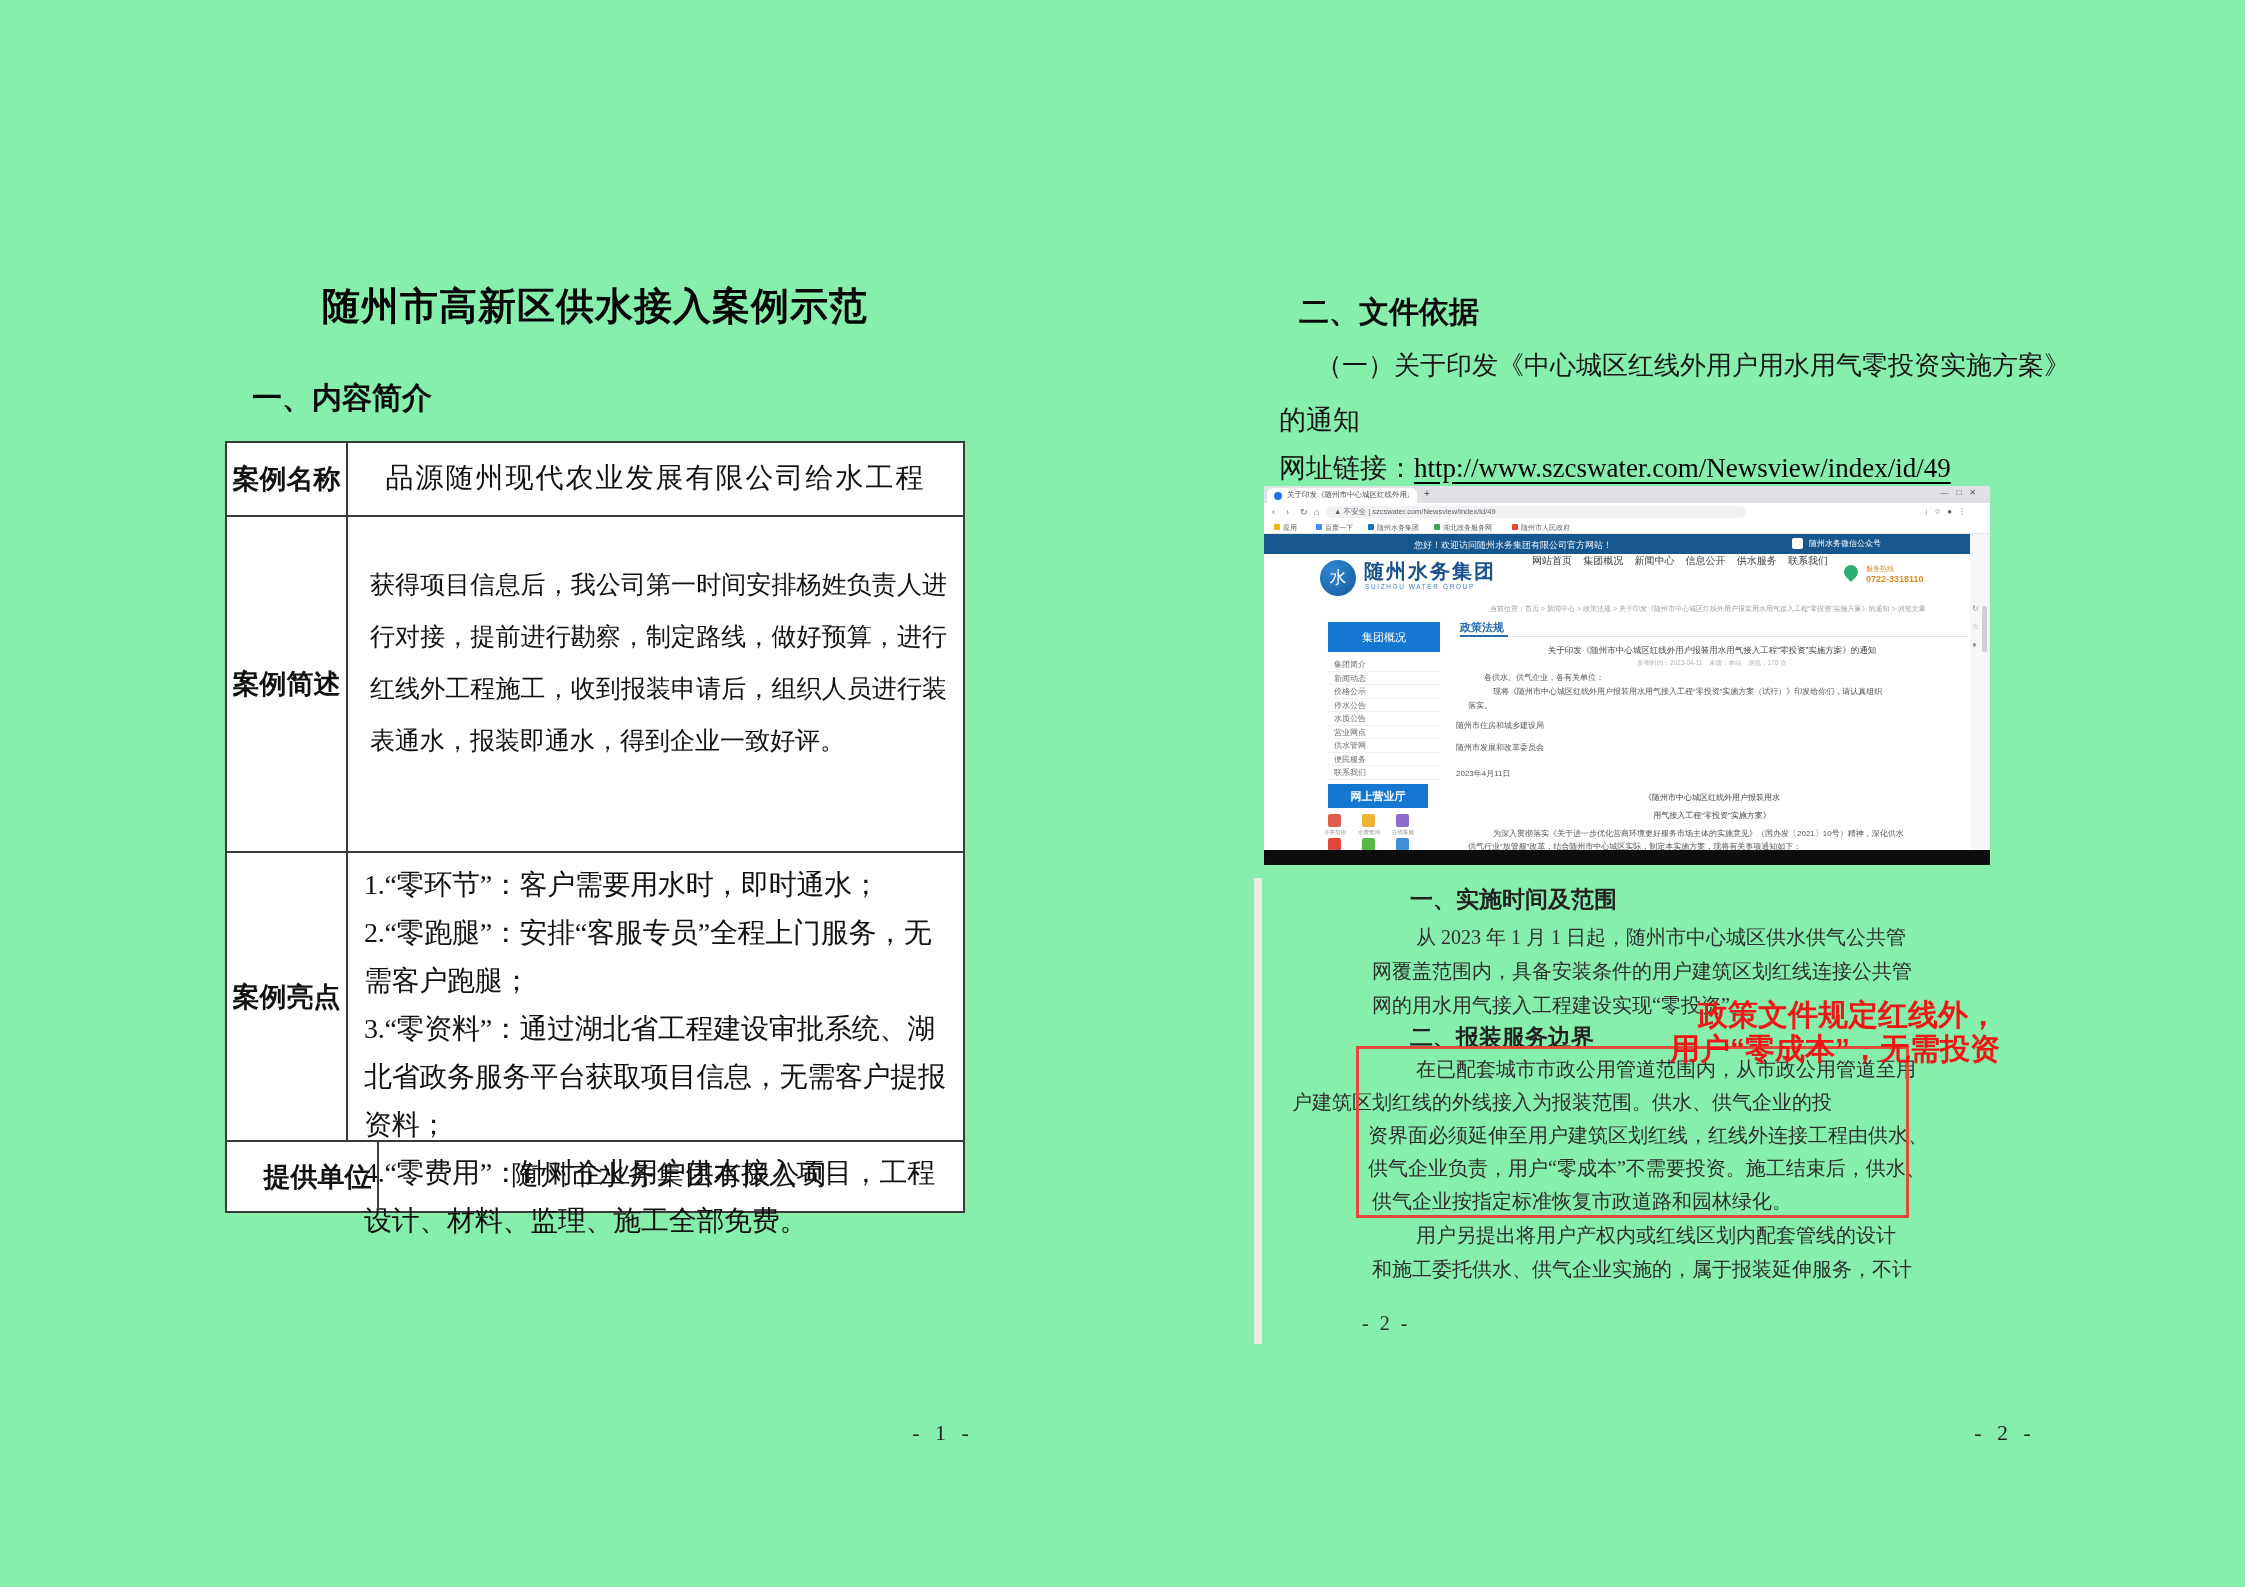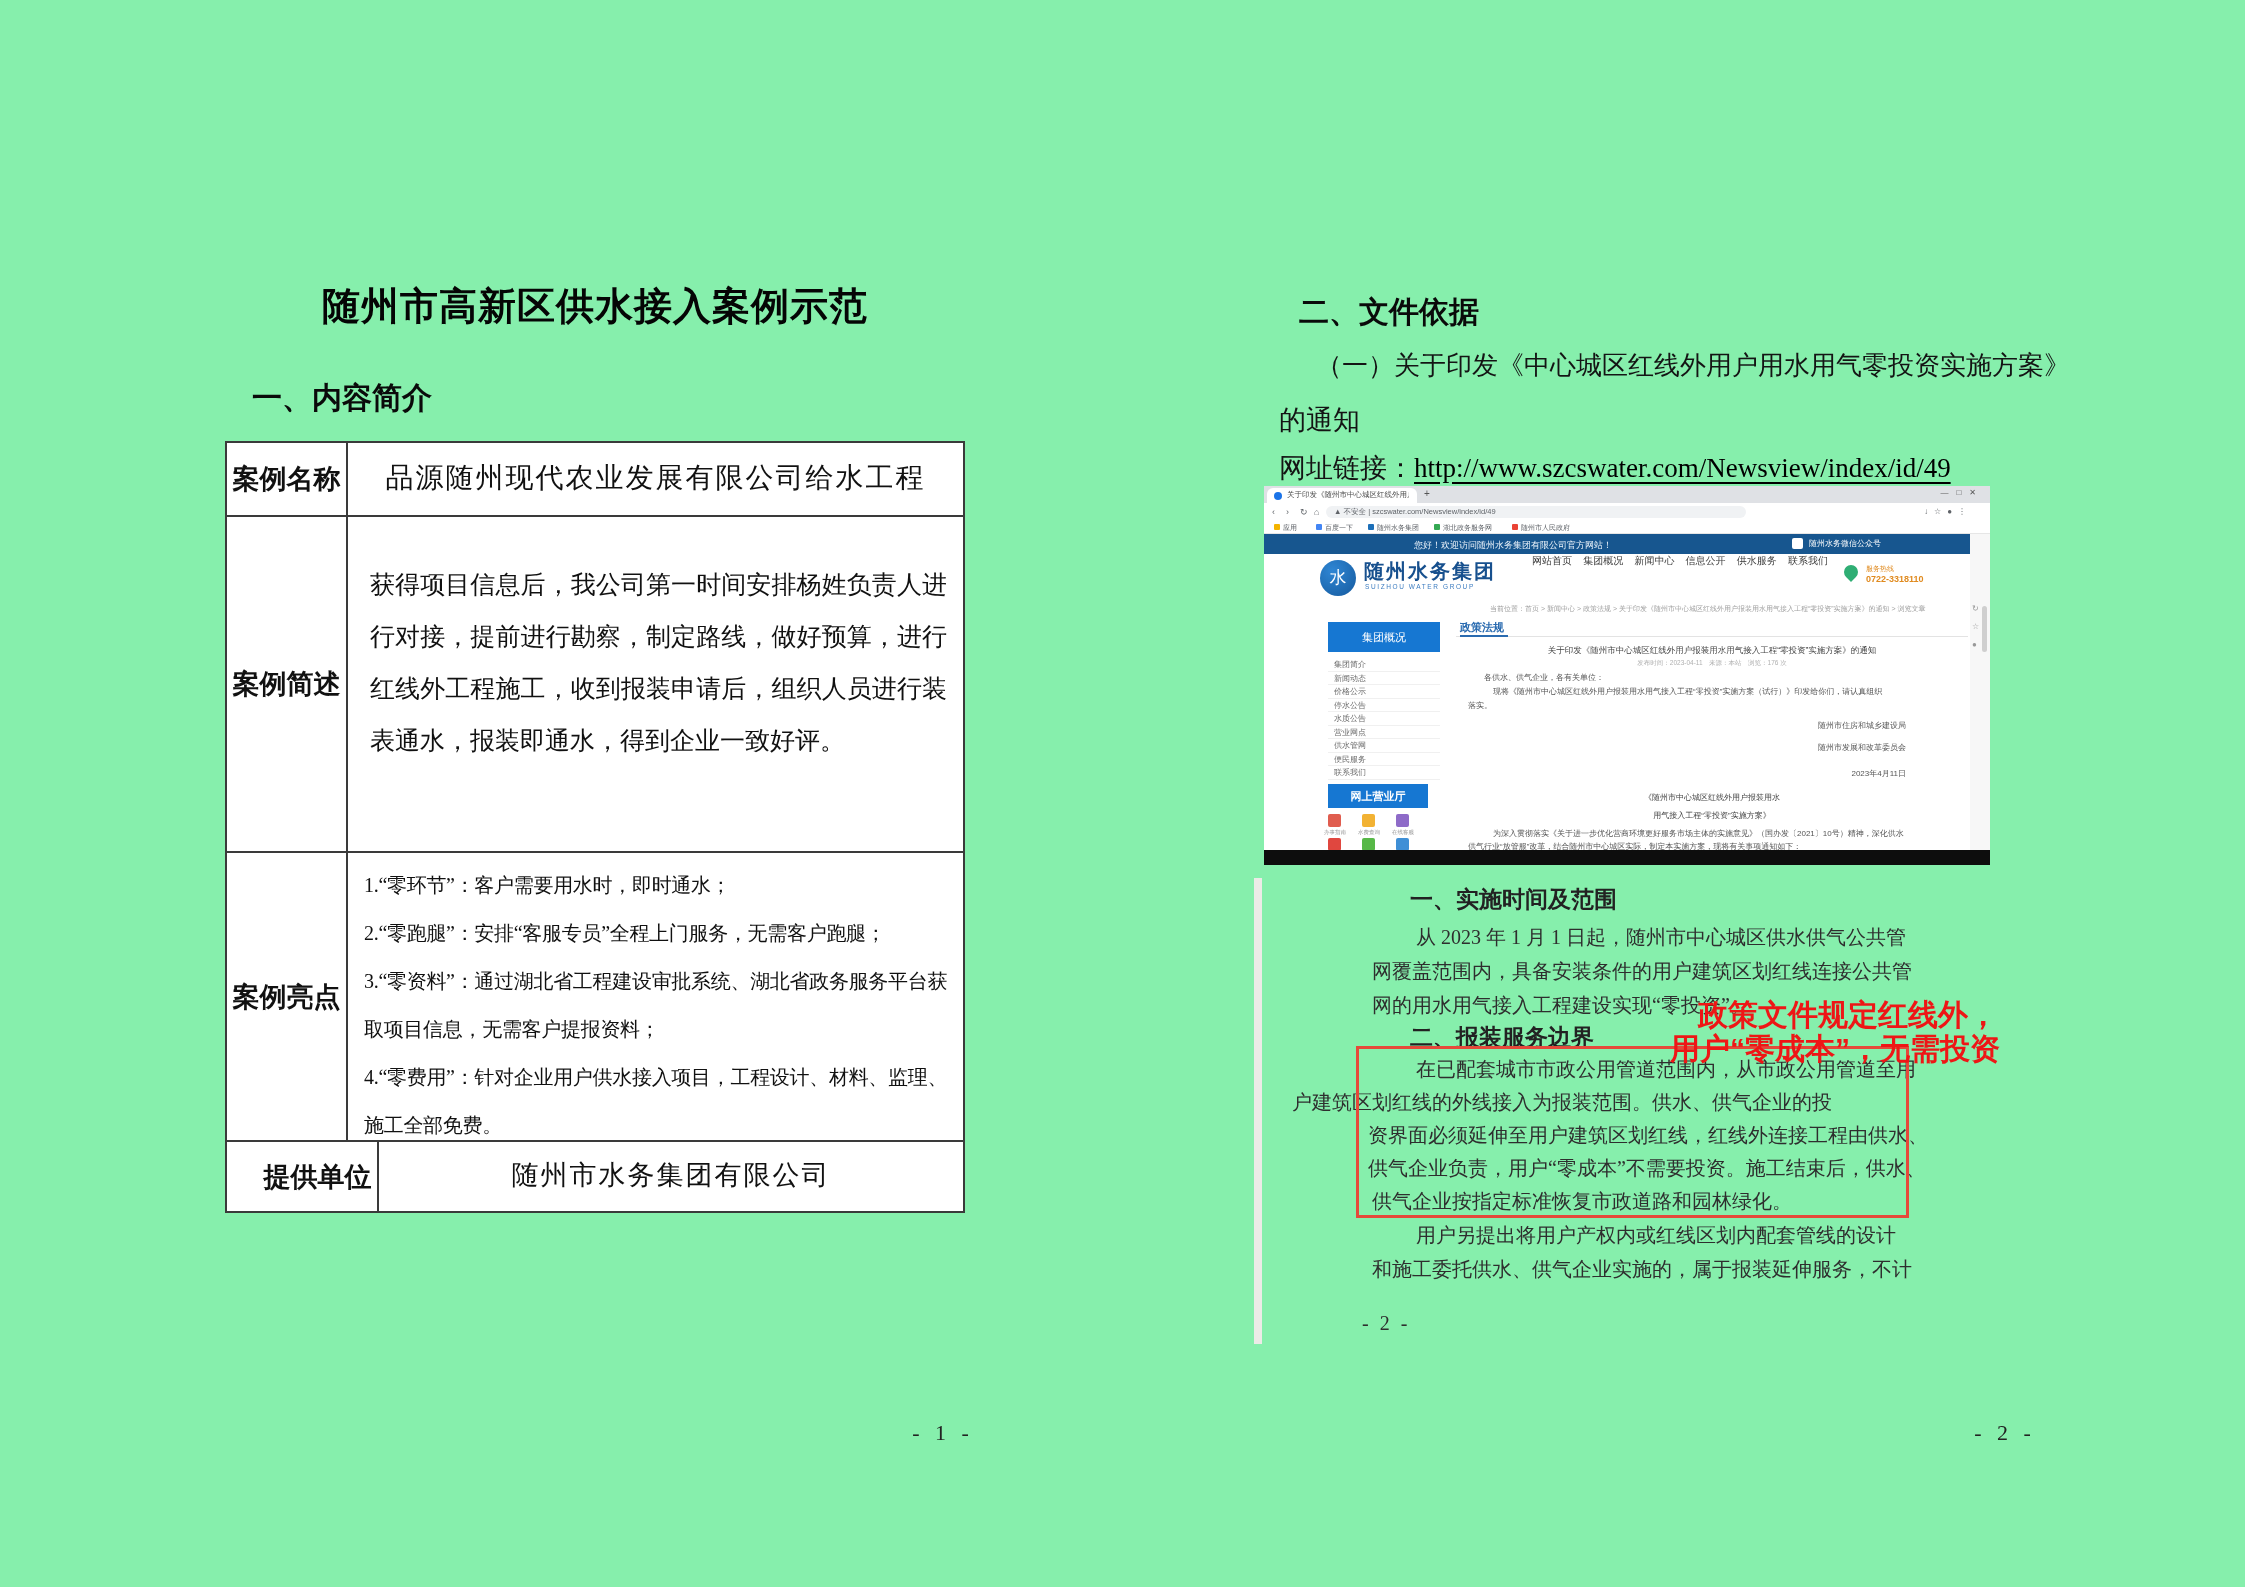--- a/index.html
+++ b/index.html
@@ -19,21 +19,21 @@
   .t-row { display:flex; border-bottom:2px solid #3a3a3a; }
   .t-row:last-child { border-bottom:none; }
   .t-label { width:121px; flex:0 0 121px; border-right:2px solid #3a3a3a; display:flex; align-items:center; justify-content:center;
              font-size:27px; font-weight:bold; }
   .t-content { flex:1; }
   .row-name .t-content { text-align:center; font-size:28px; letter-spacing:2px; line-height:70px; }
   .row-name { height:74px; }
   .row-summary { height:336px; }
   .row-summary .t-content { padding:42px 16px 0 22px; font-size:25px; line-height:52px; text-align:justify; }
   .row-highlights { height:289px; }
-  .row-highlights .t-content { padding:8px 12px 0 16px; font-size:20px; line-height:48px; letter-spacing:-0.3px; }
+  .row-highlights .t-content { padding:8px 12px 0 16px; font-size:28px; line-height:48px; letter-spacing:-0.3px; }
   .row-provider { height:69px;margin-left:31px; }
   .row-provider .t-content { text-align:center; font-size:27px; letter-spacing:2px; line-height:67px; }
   .p1-footer { left:868px; top:1420px; width:150px; text-align:center; font-size:22px; letter-spacing:5px; color:#222; }
 
   
   .p2-heading { left:1299px; top:292px; font-size:30px; font-weight:bold; color:#0a0a0a; }
   .p2-ref1 { left:1316px; top:348px; font-size:26px; color:#141414; }
   .p2-ref2 { left:1279px; top:402px; font-size:27px; color:#141414; }
   .p2-linkrow { left:1279px; top:450px; font-size:27px; color:#141414; }
   .p2-link { color:#000; text-decoration:underline; text-underline-offset:5px; }
@@ -75,21 +75,21 @@
   .bw-side-active { left:64px; top:136px; width:112px; height:30px; background:#1677d2; color:#fff; font-size:11px; text-align:center; line-height:30px; }
   .bw-side-item { left:64px; width:112px; height:13.5px; line-height:13.5px; font-size:8px; color:#6a6a6a; padding-left:6px;
                   border-bottom:1px solid #f0f0f0; white-space:nowrap; overflow:hidden; }
   .bw-hall { left:64px; top:298px; width:100px; height:24px; background:#1677d2; color:#fff; font-weight:bold; font-size:11px; text-align:center; line-height:24px; }
   .bw-qicon { width:13px; height:13px; border-radius:2px; }
   .bw-qcap { width:34px; text-align:center; font-size:5.5px; color:#999; white-space:nowrap; }
   .bw-tabword { left:196px; top:134px; font-size:11px; font-weight:bold; color:#2a6bb0; }
   .bw-tabline { left:192px; top:150px; width:512px; border-top:1px solid #e3e3e3; }
   .bw-tabu { left:196px; top:149px; width:48px; border-top:2px solid #2a6bb0; }
   .bw-center { left:192px; width:512px; text-align:center; white-space:nowrap; }
-  .bw-right { left:192px; width:450px; text-align:right; white-space:nowrap; }
+  .bw-right { left:192px; width:450px; text-align:left; white-space:nowrap; }
   .bw-body { font-size:8px; color:#555; white-space:nowrap; }
   .bw-blackbar { left:0; top:364px; width:726px; height:15px; background:#0d0d0d; z-index:6; }
   .bw-scrollstrip { left:706px; top:48px; width:20px; height:316px; background:#f7f7f7; }
   .bw-thumb { left:718px; top:120px; width:5px; height:46px; background:#cfcfcf; border-radius:3px; }
   .bw-widget { left:708px; font-size:8px; color:#999; }
 
   
   .clip-band { left:1254px; top:878px; width:8px; height:466px; background:#ecebe7; }
   .pol { position:absolute; font-family:"Liberation Serif", serif; font-size:20px; color:#2e2e2e; white-space:nowrap; }
   .pol-h { position:absolute; font-family:"Liberation Sans", sans-serif; font-size:23px; font-weight:bold; color:#222; white-space:nowrap; }

